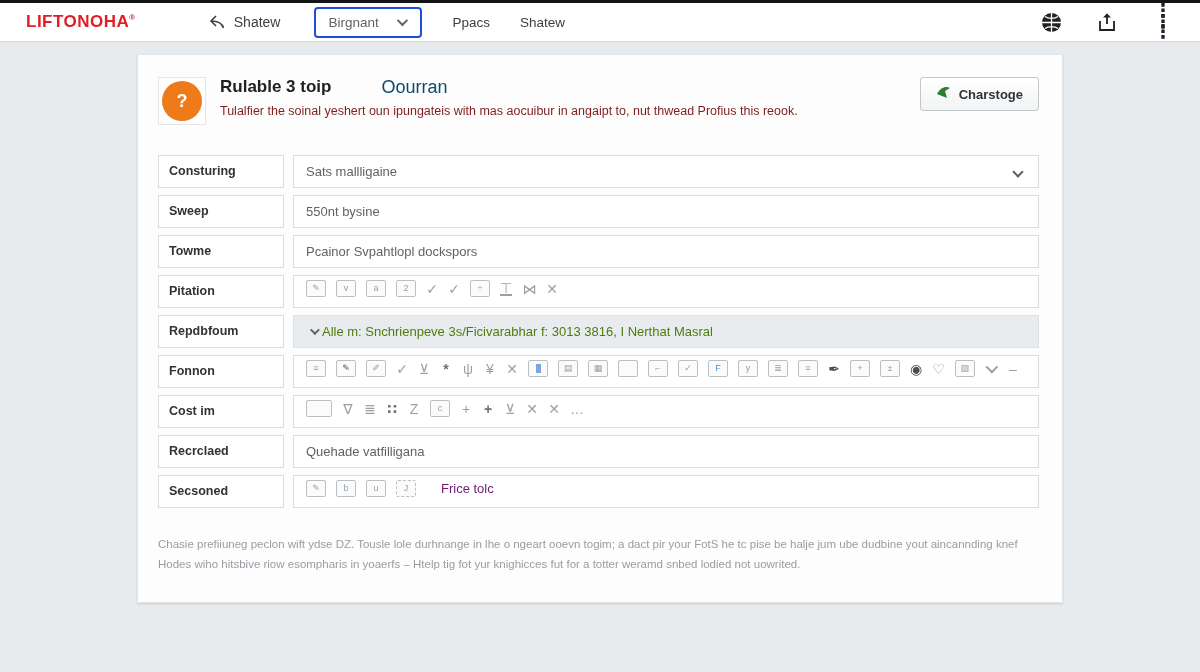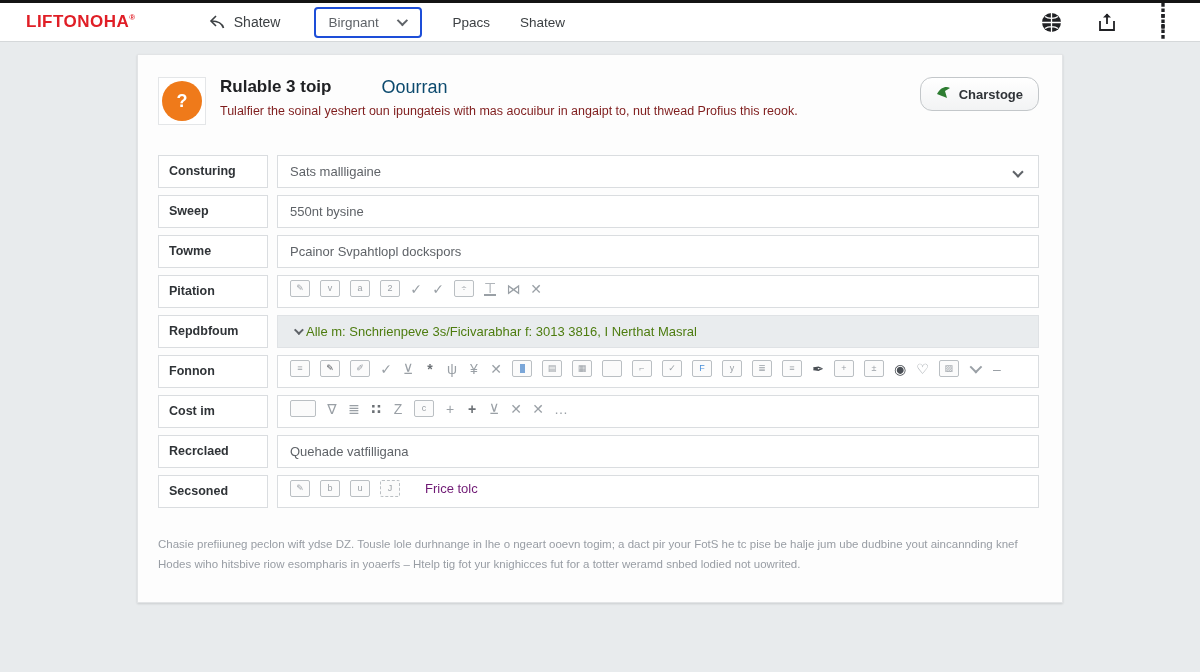--- a/index.html
+++ b/index.html
@@ -40,29 +40,29 @@
     display:flex; align-items:center; justify-content:center; }
   .avatar { width:40px; height:40px; border-radius:50%; background:#ef7a1a; color:#fff;
     display:flex; align-items:center; justify-content:center; font-weight:bold; font-size:18px; }
   .header-text { margin-left:14px; }
   .title-row { display:flex; align-items:flex-start; gap:10px; }
   .page-title { font-size:17px; font-weight:bold; color:#202124; }
   .title-link { font-size:18px; color:#0c4a6e;margin-left:40px; }
   .subtitle { margin-top:6px; font-size:12.5px; color:#7f1d1d; }
   .header-action { margin-left:auto; }
   .action-btn {
-    display:flex; align-items:center; gap:8px; border:1px solid #c3c7ca; border-radius:12px;
+    display:flex; align-items:center; gap:8px; border:1px solid #c3c7ca; border-radius:3px;
     background:linear-gradient(#ffffff,#f2f3f4); padding:8px 15px;
     font-size:13px; font-weight:bold; color:#2f3337; cursor:pointer;
   }
 
   
   .form-area { margin-top:30px; }
   .frow { display:flex; gap:9px; margin-bottom:7px; }
-  .frow-label { width:110px; min-height:33px; border:1px solid #dadde0; background:#fff;
+  .frow-label { width:126px; min-height:33px; border:1px solid #dadde0; background:#fff;
     padding:8px 10px 0 10px; font-size:12.5px; font-weight:bold; color:#2f3337; }
   .frow-value { flex:1; min-height:33px; border:1px solid #dadde0; background:#fff;
     padding:8px 12px 0 12px; font-size:13px; color:#5f6368; position:relative; }
   .frow-value.highlight { background:#e9ecee; border-color:#dfe2e5; color:#4d7c0f; display:flex; align-items:center; padding-top:0; gap:5px; }
   .select-chev { position:absolute; right:16px; top:12px; width:8px; height:8px;
     border-right:2px solid #5f6368; border-bottom:2px solid #5f6368; transform:rotate(45deg); }
   .icon-strip { display:flex; align-items:center; gap:10px; padding-top:0; padding-bottom:6px;
     color:#9aa0a6; font-size:14px; flex-wrap:nowrap; }
   .frow-value.icons { display:flex; align-items:center; padding-top:0; }
   .ticon { display:inline-flex; align-items:center; justify-content:center; color:#9aa0a6;

